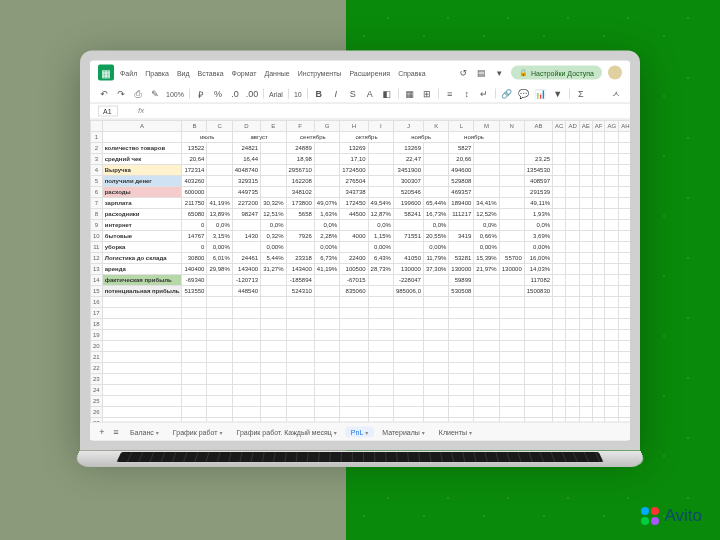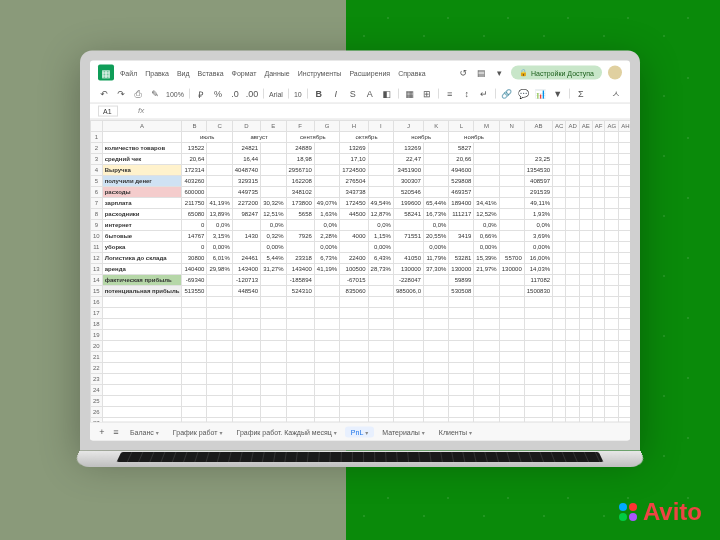--- a/index.html
+++ b/index.html
@@ -36,21 +36,21 @@
 .r-pink td:first-of-type{background:#f4cccc}
 .r-gray td:first-of-type{background:#efefef}
 .r-dgreen td:first-of-type{background:#b6d7a8}
 .sheets{display:flex;align-items:center;padding:3px 6px;gap:2px;border-top:1px solid #e0e0e0;font-size:7px;background:#f8f8f8}
 .sheet-tab{padding:2px 6px;color:#555;display:flex;align-items:center;gap:2px}
 .sheet-tab.active{background:#e8f0fe;color:#1a73e8;border-radius:3px}
 .caret{font-size:6px;color:#888}
 .avito{position:absolute;right:18px;bottom:14px;display:flex;align-items:center;gap:6px}
 .avito-dots{display:grid;grid-template-columns:repeat(2,8px);gap:2px}
 .avito-dots span{width:8px;height:8px;border-radius:50%}
-.avito-txt{color:#ef4444;font-weight:bold;font-size:24px}
+.avito-txt{color:#0c4a6e;font-weight:normal;font-size:17px}
 </style>
 </head>
 <body>
 
 <div class="bg-net"></div>
 
 <div class="laptop">
 <div class="screen-frame">
 <div class="screen">
 

